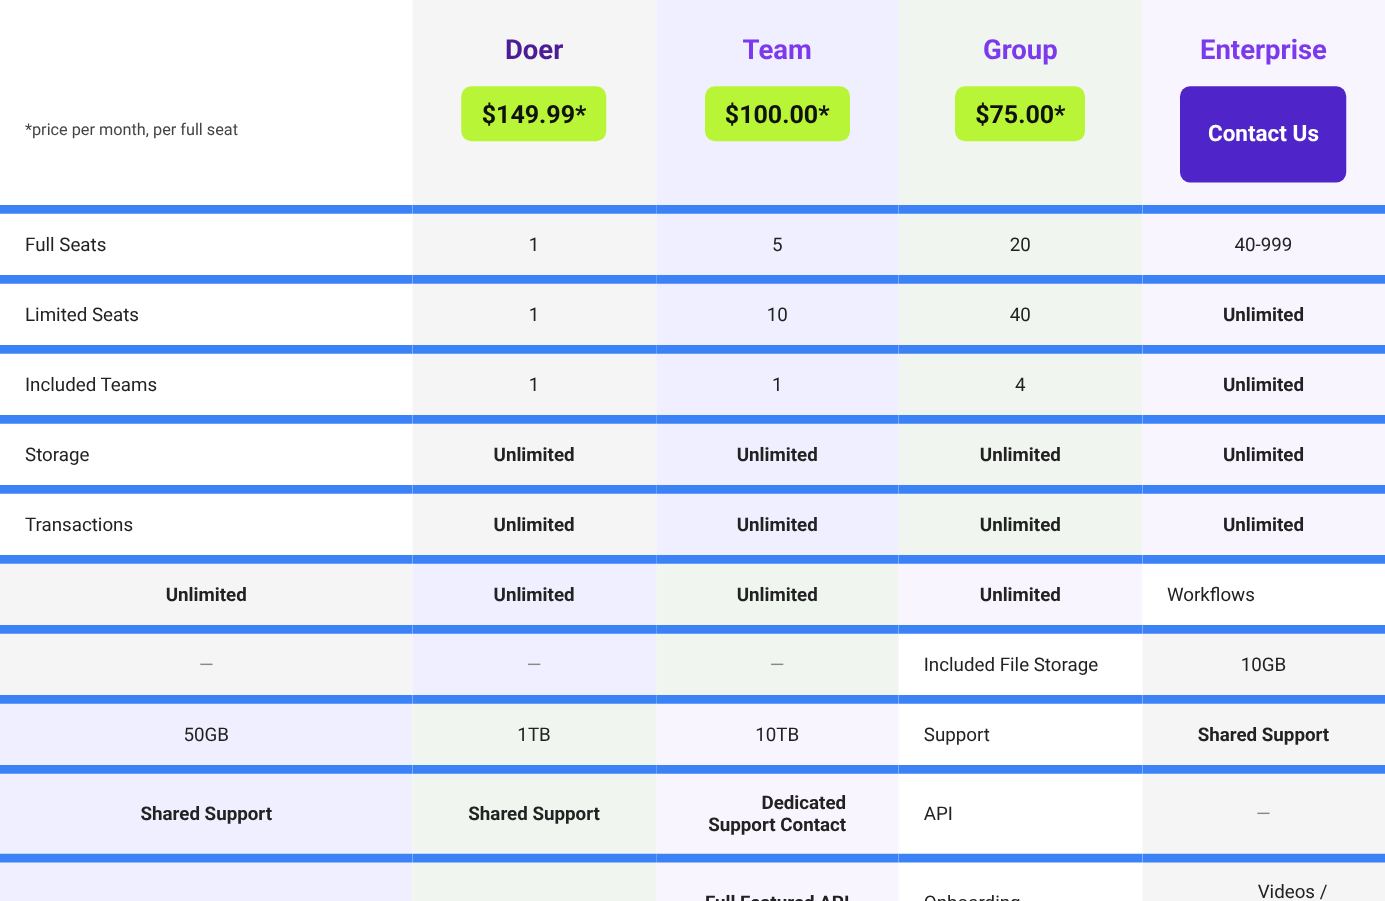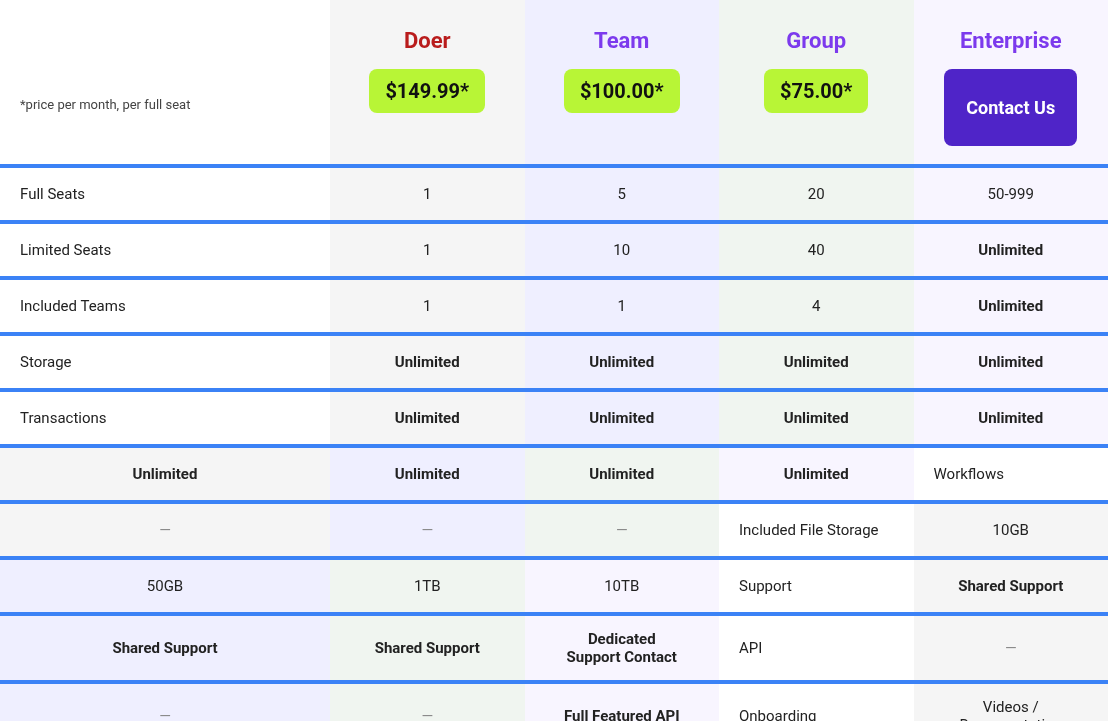--- a/index.html
+++ b/index.html
@@ -26,21 +26,21 @@
       flex-direction: column;
       align-items: center;
       justify-content: flex-start;
       padding: 28px 10px 18px;
       gap: 16px;
     }
     .plan-name {
       font-size: 22px;
       font-weight: 700;
     }
-    .plan-name.doer { color: #b91c1c; }
+    .plan-name.doer { color: #4c1d95; }
     .plan-name.team { color: #7c3aed; }
     .plan-name.group { color: #7c3aed; }
     .plan-name.enterprise { color: #7c3aed; }
 
     .price-badge {
       background: #b8f536;
       border-radius: 8px;
       padding: 10px 16px;
       font-size: 20px;
       font-weight: 700;
@@ -72,23 +72,23 @@
     .price-note {
       font-size: 13px;
       color: #444;
       font-style: normal;
     }
     .cell {
       display: flex;
       align-items: center;
       justify-content: center;
       padding: 14px 10px;
-      text-align: center;
+      text-align: right;
       font-size: 15px;
-      border-top: 4px solid #3b82f6;
+      border-top: 7px solid #3b82f6;
       min-height: 56px;
     }
     .cell.label {
       justify-content: flex-start;
       padding-left: 20px;
       font-size: 15px;
       color: #222;
       background: #fff;
     }
   </style>
@@ -117,21 +117,21 @@
   </div>
   <div class="plan-header col-enterprise">
     <span class="plan-name enterprise">Enterprise</span>
     <div class="contact-badge">Contact Us</div>
   </div>
 
 <div class="cell label">Full Seats</div>
     <div class="cell col-doer">1</div>
     <div class="cell col-team">5</div>
     <div class="cell col-group">20</div>
-    <div class="cell col-enterprise">50-999</div>
+    <div class="cell col-enterprise">40-999</div>
     <div class="cell label">Limited Seats</div>
     <div class="cell col-doer">1</div>
     <div class="cell col-team">10</div>
     <div class="cell col-group">40</div>
     <div class="cell col-enterprise" style="font-weight: 700;">Unlimited</div>
     <div class="cell label">Included Teams</div>
     <div class="cell col-doer">1</div>
     <div class="cell col-team">1</div>
     <div class="cell col-group">4</div>
     <div class="cell col-enterprise" style="font-weight: 700;">Unlimited</div>

